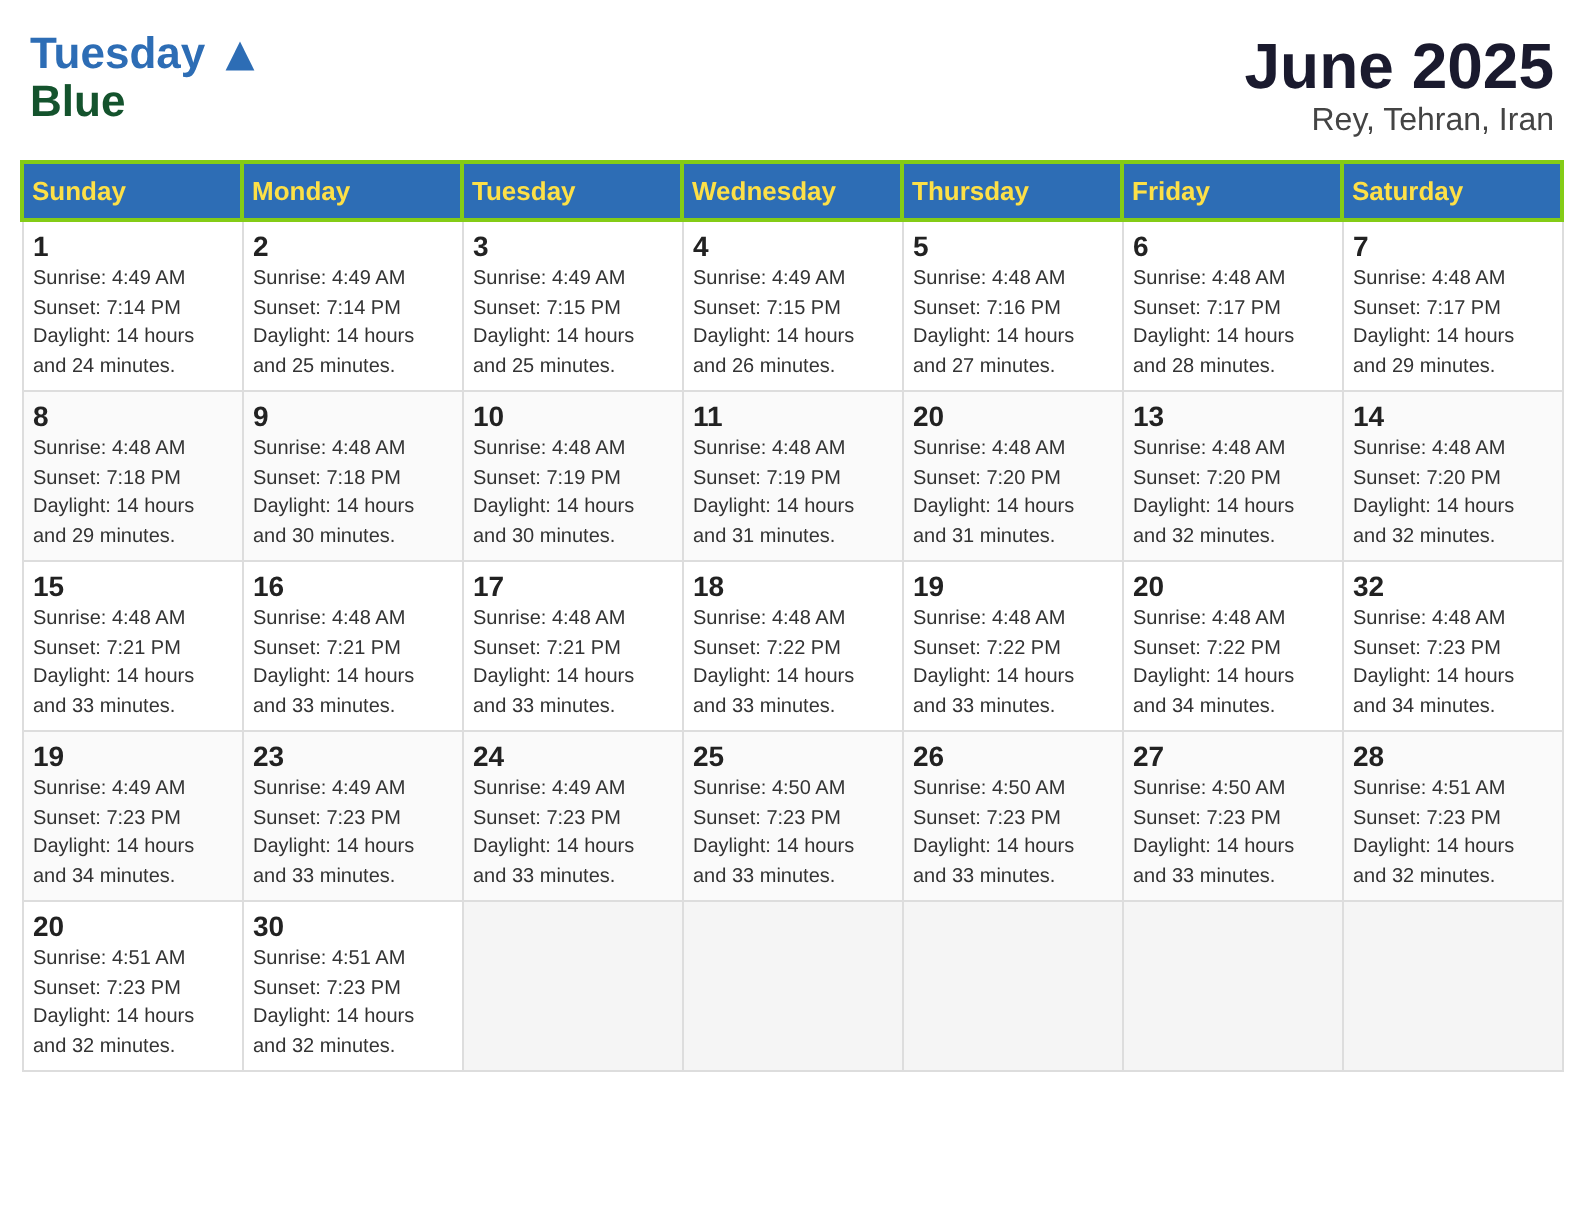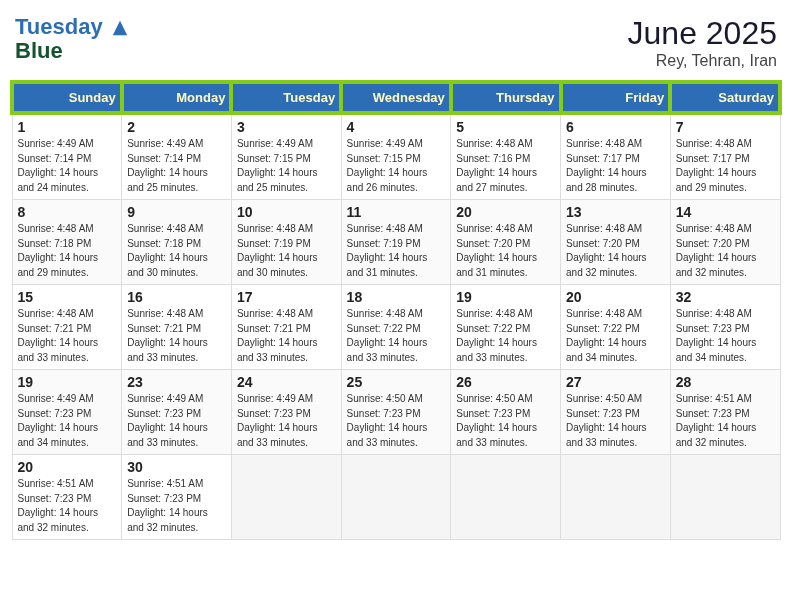--- a/index.html
+++ b/index.html
@@ -33,40 +33,40 @@
     .logo-icon {
       width: 18px;
       height: 18px;
       margin-left: 2px;
     }
     .title-area {
       text-align: right;
     }
     .month-year {
       font-size: 32px;
-      font-weight: normal;
+      font-weight: bold;
       color: #1a1a2e;
     }
     .location {
       font-size: 16px;
       color: #444;
     }
     .calendar {
       width: 100%;
       border-collapse: collapse;
       border: 1px solid #ccc;
     }
     .calendar th {
       background: #2d6db5;
-      color: #fef9c3;
+      color: #fde047;
       font-size: 13px;
       font-weight: bold;
       padding: 6px 4px;
-      text-align: right;
-      border: 4px solid #84cc16;
+      text-align: left;
+      border: 2px solid #84cc16;
     }
     .calendar td {
       vertical-align: top;
       padding: 4px 5px;
       border: 1px solid #ddd;
       width: 14.28%;
       min-height: 80px;
       font-size: 10.5px;
       color: #222;
       background: #fff;

